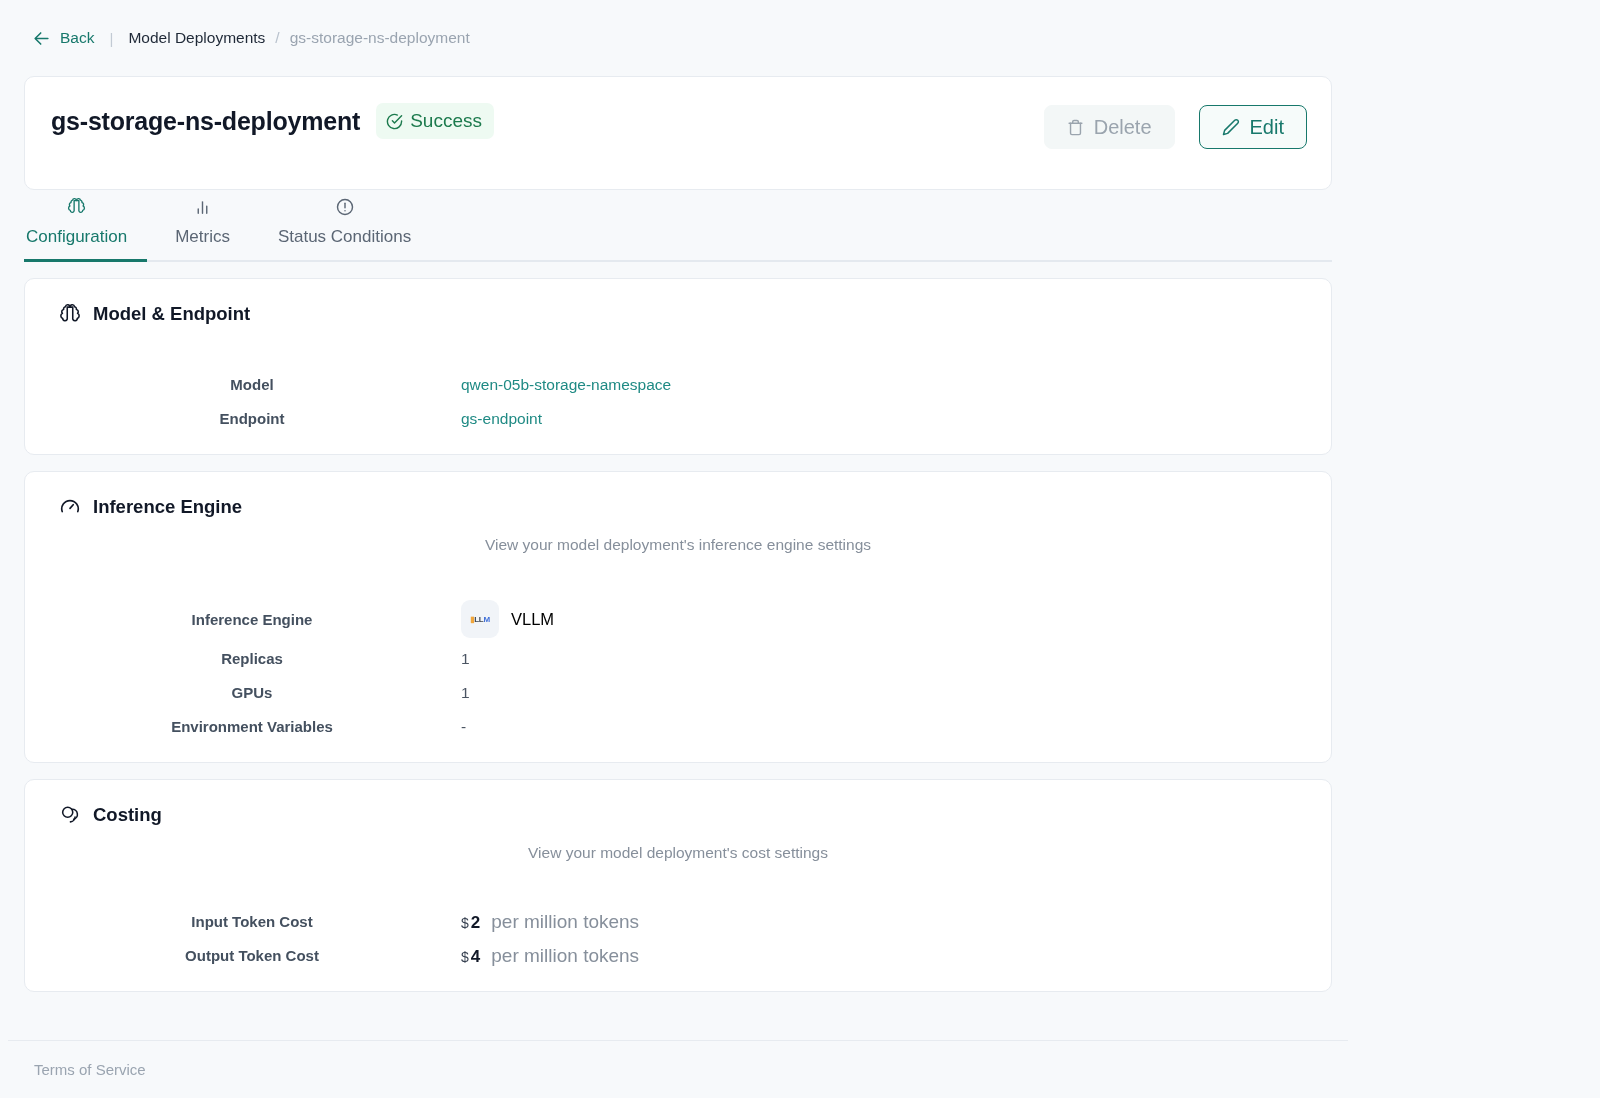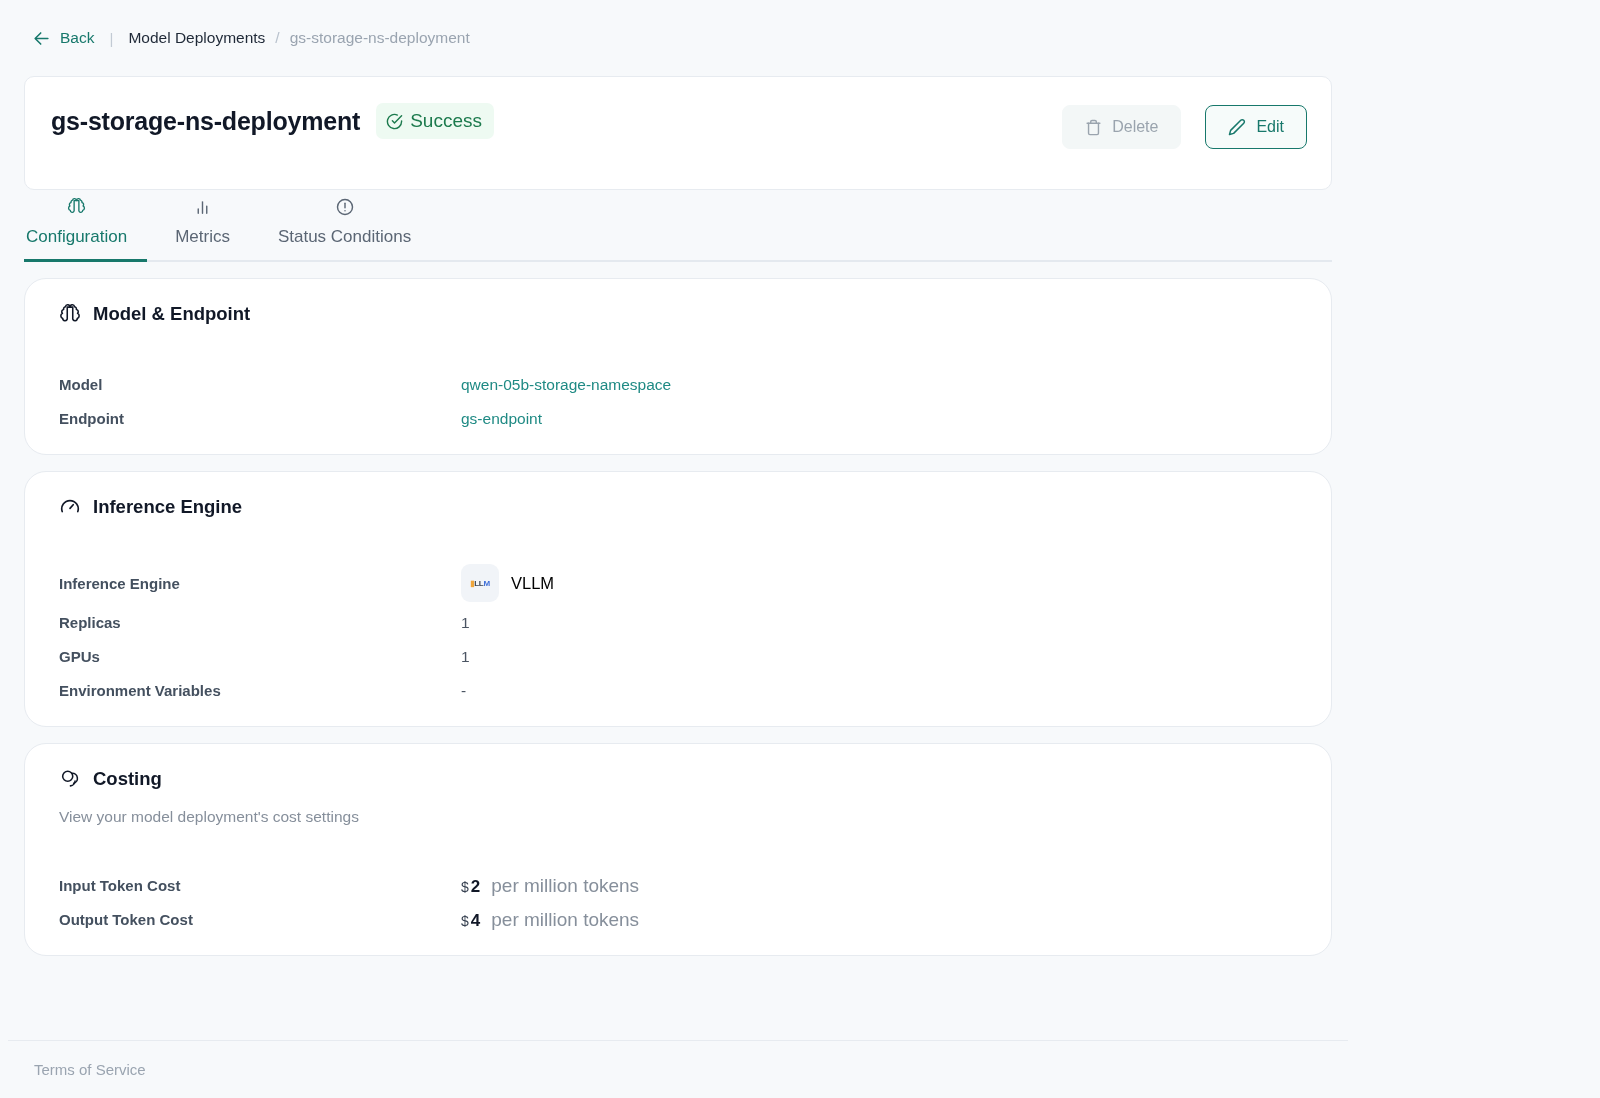--- a/index.html
+++ b/index.html
@@ -91,21 +91,21 @@
     display: flex;
     align-items: center;
     gap: 24px;
     margin-top: 2px;
   }
   .btn {
     display: inline-flex;
     align-items: center;
     justify-content: flex-end;
     gap: 10px;
-    font-size: 16px;
+    font-size: 20px;
     border-radius: 8px;
     height: 44px;
     padding: 0 22px;
     cursor: pointer;
     background: #ffffff;
     border: 1px solid transparent;
   }
   .btn-delete {
     background: #f3f7f7;
     color: #9aa4ae;
@@ -151,22 +151,23 @@
     flex: 1 1 auto;
     padding: 16px 16px 0 16px;
     display: flex;
     flex-direction: column;
     gap: 16px;
     overflow: hidden;
   }
   .card {
     background: #ffffff;
     border: 1px solid #e7ebf0;
-    border-radius: 22px;
+    border-radius: 10px;
     padding: 24px 0 22px 0;
+    text-align: center;
   }
   .card-head {
     display: flex;
     align-items: center;
     gap: 12px;
     padding: 0 34px;
   }
   .card-title {
     font-size: 18.5px;
     font-weight: bold;
@@ -369,20 +370,21 @@
     <div class="card">
       <div class="card-head">
         <span>
           <svg width="22" height="22" viewBox="0 0 24 24" fill="none" stroke="#111827" stroke-width="1.8" stroke-linecap="round" stroke-linejoin="round">
             <path d="M3.5 17a9 9 0 1 1 17 0"></path>
             <line x1="12" y1="13.5" x2="15.5" y2="9.5"></line>
           </svg>
         </span>
         <span class="card-title">Inference Engine</span>
       </div>
+      <div class="card-desc">View your model deployment's inference engine settings</div>
       <div class="rows">
         <div class="row">
           <span class="row-label">Inference Engine</span>
           <span class="row-value">
             <span class="engine-badge">
               <span class="v-mark">▮</span>
                 <span class="l-mark">LL</span>
                 <span class="m-mark">M</span>
             </span>
             <span class="engine-name">VLLM</span>

